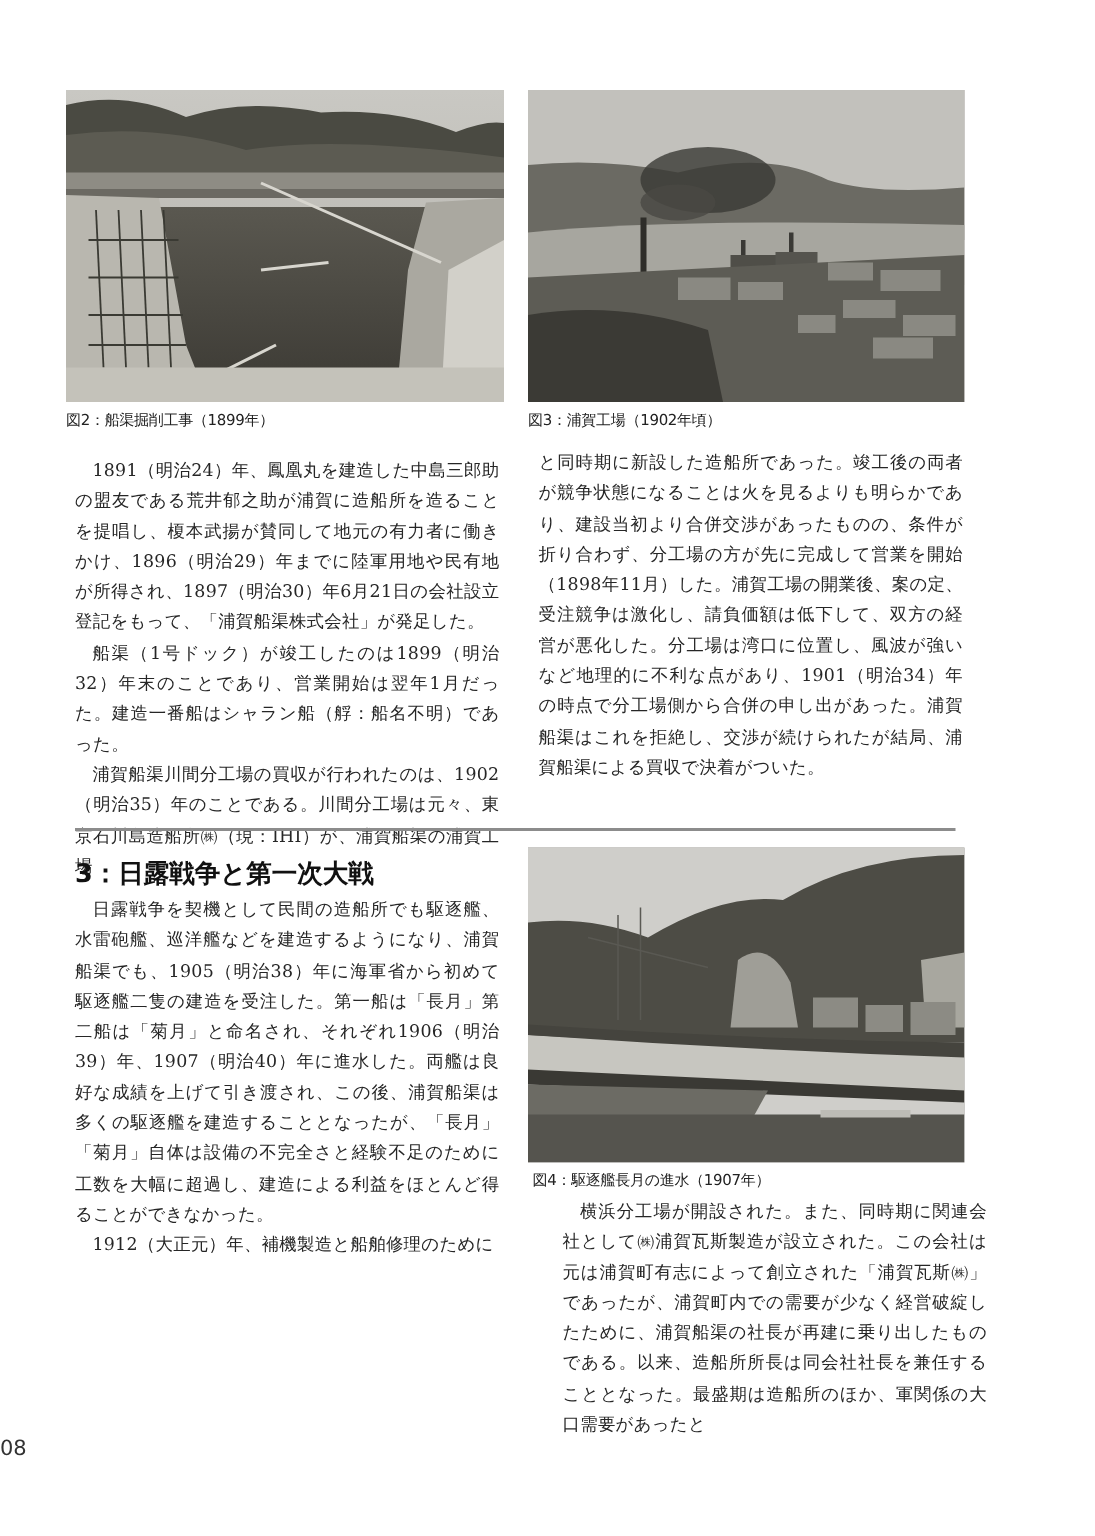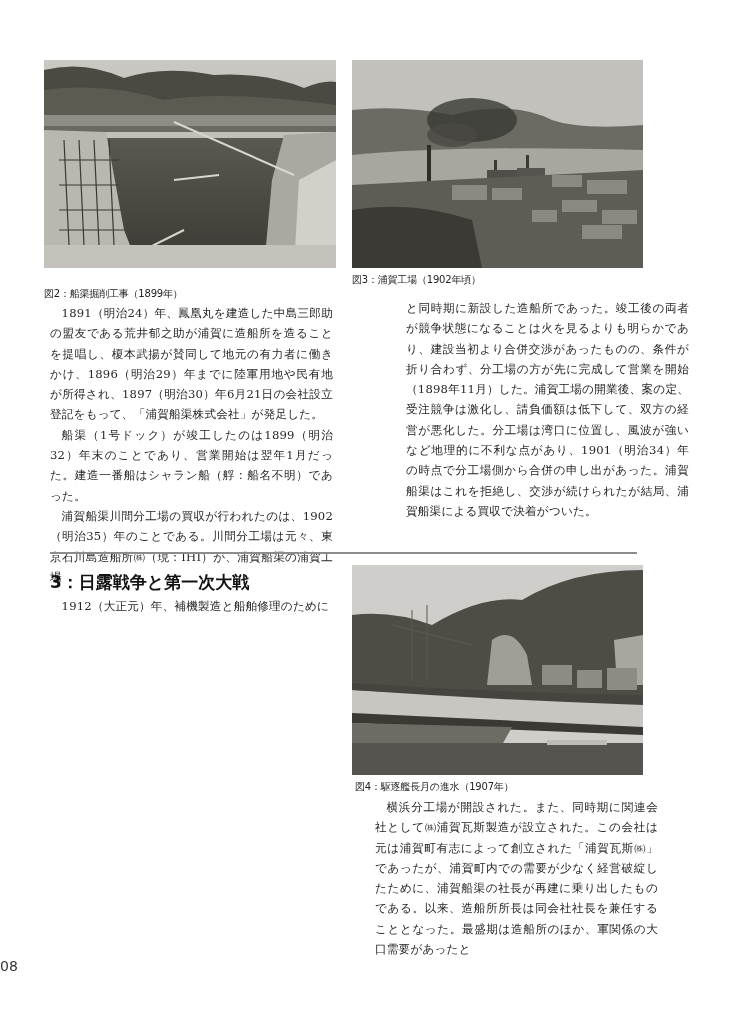--- a/index.html
+++ b/index.html
@@ -106,21 +106,21 @@
         <line x1="15" y1="170" x2="80" y2="170"></line>
     </g>
     <g stroke="#d8d6cf" stroke-width="2">
       <line x1="130" y1="62" x2="250" y2="115"></line>
       <line x1="80" y1="200" x2="140" y2="170"></line>
       <line x1="130" y1="120" x2="175" y2="115"></line>
     </g>
     <rect x="0" y="185" width="292" height="23" fill="#c4c2ba"></rect>
   </svg>
 </div>
-<div class="caption" style="left:44px; top:287px;">図2：船渠掘削工事（1899年）</div>
+<div class="caption" style="left:44px; top:273px;">図2：船渠掘削工事（1899年）</div>
 
 <div class="photo" style="left:352px; top:60px; width:291px; height:208px;">
   <svg viewBox="0 0 291 208" preserveAspectRatio="none">
     <rect width="291" height="208" fill="#c2c1bc"></rect>
     <path d="M0 50 Q50 45 100 55 Q160 40 200 60 Q230 70 291 65 L291 100 L0 100 Z" fill="#6b6a63"></path>
     <path d="M0 95 Q100 85 291 90 L291 130 L0 130 Z" fill="#a7a69f"></path>
     <ellipse cx="120" cy="60" rx="45" ry="22" fill="#3a3935" opacity="0.8"></ellipse>
     <ellipse cx="100" cy="75" rx="25" ry="12" fill="#4a4944" opacity="0.8"></ellipse>
     <rect x="75" y="85" width="4" height="65" fill="#2e2d29"></rect>
     <rect x="142" y="100" width="3" height="30" fill="#3a3935"></rect>
@@ -141,21 +141,21 @@
     <path d="M0 150 Q60 140 120 160 L130 208 L0 208 Z" fill="#3b3a35"></path>
   </svg>
 </div>
 <div class="caption" style="left:352px; top:273px;">図3：浦賀工場（1902年頃）</div>
 
 <div class="column" style="left:50px; top:303px; width:283px;">
   <p>1891（明治24）年、鳳凰丸を建造した中島三郎助の盟友である荒井郁之助が浦賀に造船所を造ることを提唱し、榎本武揚が賛同して地元の有力者に働きかけ、1896（明治29）年までに陸軍用地や民有地が所得され、1897（明治30）年6月21日の会社設立登記をもって、「浦賀船渠株式会社」が発足した。</p>
   <p>船渠（1号ドック）が竣工したのは1899（明治32）年末のことであり、営業開始は翌年1月だった。建造一番船はシャラン船（艀：船名不明）であった。</p>
   <p>浦賀船渠川間分工場の買収が行われたのは、1902（明治35）年のことである。川間分工場は元々、東京石川島造船所㈱（現：IHI）が、浦賀船渠の浦賀工場</p>
 </div>
-<div class="column" style="left:359px; top:298px; width:283px;margin-left:47px;">
+<div class="column" style="left:359px; top:298px; width:283px;">
   <p class="cont">と同時期に新設した造船所であった。竣工後の両者が競争状態になることは火を見るよりも明らかであり、建設当初より合併交渉があったものの、条件が折り合わず、分工場の方が先に完成して営業を開始（1898年11月）した。浦賀工場の開業後、案の定、受注競争は激化し、請負価額は低下して、双方の経営が悪化した。分工場は湾口に位置し、風波が強いなど地理的に不利な点があり、1901（明治34）年の時点で分工場側から合併の申し出があった。浦賀船渠はこれを拒絶し、交渉が続けられたが結局、浦賀船渠による買収で決着がついた。</p>
 </div>
 
 <div class="divider"></div>
 
 <div class="section-heading">3：日露戦争と第一次大戦</div>
 
 <div class="photo" style="left:352px; top:565px; width:291px; height:210px;">
   <svg viewBox="0 0 291 210" preserveAspectRatio="none">
     <rect width="291" height="210" fill="#cfceca"></rect>
@@ -176,19 +176,20 @@
     <path d="M0 118 Q145 128 291 130 L291 140 Q145 135 0 125 Z" fill="#45443e"></path>
     <path d="M0 148 L291 162 L291 170 L0 158 Z" fill="#3a3934"></path>
     <path d="M0 158 L160 162 L150 180 L0 182 Z" fill="#6c6b64"></path>
     <rect x="0" y="178" width="291" height="32" fill="#55544e"></rect>
     <rect x="195" y="175" width="60" height="5" fill="#bdbcb6"></rect>
   </svg>
 </div>
 <div class="caption" style="left:355px; top:780px;">図4：駆逐艦長月の進水（1907年）</div>
 
 <div class="column" style="left:50px; top:596px; width:283px;">
+  <p>日露戦争を契機として民間の造船所でも駆逐艦、水雷砲艦、巡洋艦などを建造するようになり、浦賀船渠でも、1905（明治38）年に海軍省から初めて駆逐艦二隻の建造を受注した。第一船は「長月」第二船は「菊月」と命名され、それぞれ1906（明治39）年、1907（明治40）年に進水した。両艦は良好な成績を上げて引き渡され、この後、浦賀船渠は多くの駆逐艦を建造することとなったが、「長月」「菊月」自体は設備の不完全さと経験不足のために工数を大幅に超過し、建造による利益をほとんど得ることができなかった。</p>
   <p>1912（大正元）年、補機製造と船舶修理のために</p>
 </div>
 <div class="column" style="left:375px; top:797px; width:283px;">
   <p>横浜分工場が開設された。また、同時期に関連会社として㈱浦賀瓦斯製造が設立された。この会社は元は浦賀町有志によって創立された「浦賀瓦斯㈱」であったが、浦賀町内での需要が少なく経営破綻したために、浦賀船渠の社長が再建に乗り出したものである。以来、造船所所長は同会社社長を兼任することとなった。最盛期は造船所のほか、軍関係の大口需要があったと</p>
 </div>
 
 <div class="page-number">08</div>
 
 </body></html>

